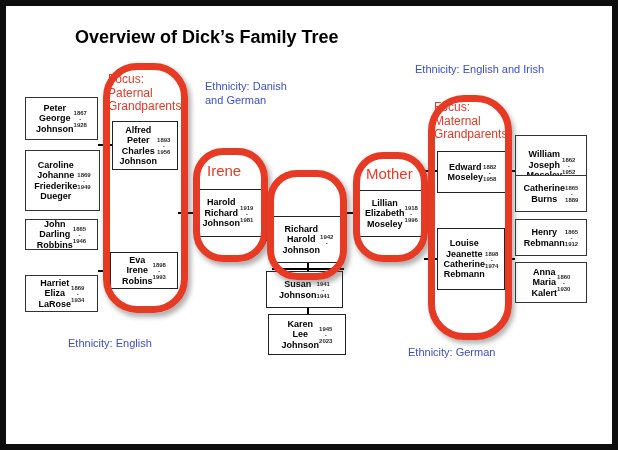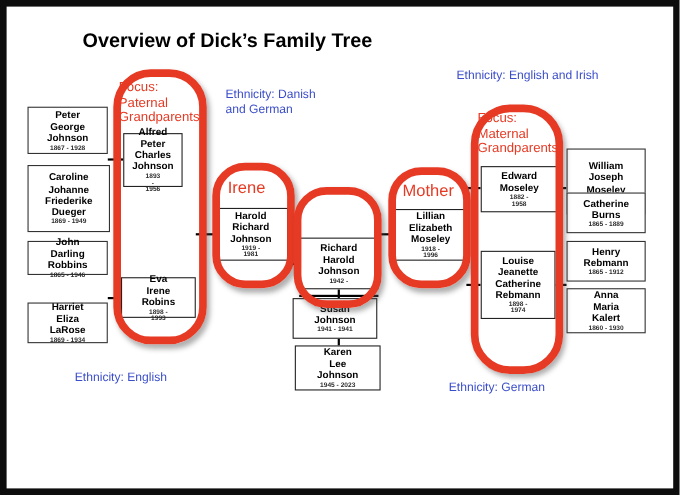--- a/index.html
+++ b/index.html
@@ -1,21 +1,21 @@
 <!DOCTYPE html>
 <html><head>
 <meta charset="utf-8">
 <style>
   html,body{margin:0;padding:0;background:#fff;}
   .stage{position:relative;width:618px;height:450px;background:#fff;
          font-family:"Liberation Sans",sans-serif;overflow:hidden;}
   .frame{position:absolute;inset:0;border:6px solid #0d0d0d;z-index:10;pointer-events:none;}
   .title{position:absolute;left:75px;top:27px;font-size:18px;font-weight:bold;color:#000;z-index:2;}
   .pbox{position:absolute;background:#fff;border:1.6px solid #222;box-sizing:border-box;
-        display:flex;flex-direction:column;align-items:center;justify-content:center;
+        display:flex;flex-direction:row;align-items:center;justify-content:center;
         text-align:center;z-index:2;padding:1px 18px;}
   .outercol{border-color:#333;border-width:1.8px;}
   .pname{font-weight:bold;font-size:9px;line-height:1.15;color:#000;white-space:pre-line;}
   .pdates{font-size:6px;font-weight:bold;color:#2d2d2d;margin-top:1px;}
   .ring{position:absolute;border:7px solid #e63a24;background:transparent;box-sizing:border-box;
         box-shadow:2.5px 3.5px 5px rgba(80,80,80,.45);z-index:3;pointer-events:none;}
   .focus-label{position:absolute;color:#e63a24;font-size:12px;line-height:1.14;
                white-space:pre-line;z-index:4;}
   .big-label{font-size:15px;line-height:1.25;}
   .blue-label{position:absolute;color:#3b4ec9;font-size:11px;line-height:1.3;
@@ -62,21 +62,21 @@
 Darling
 Robbins</div>
     <div class="pdates">1865 - 1946</div>
   </div>
   <div class="pbox outercol" style="left:25px;top:275px;width:73px;height:37px;">
     <div class="pname">Harriet Eliza
 LaRose</div>
     <div class="pdates">1869 - 1934</div>
   </div>
 
-  <div class="pbox" style="left:112px;top:121px;width:54px;height:49px;">
+  <div class="pbox" style="left:112px;top:121px;width:66px;height:49px;">
     <div class="pname">Alfred Peter
 Charles
 Johnson</div>
     <div class="pdates">1893 - 1956</div>
   </div>
   <div class="pbox" style="left:110px;top:252px;width:68px;height:37px;">
     <div class="pname">Eva Irene
 Robins</div>
     <div class="pdates">1898 - 1993</div>
   </div>

